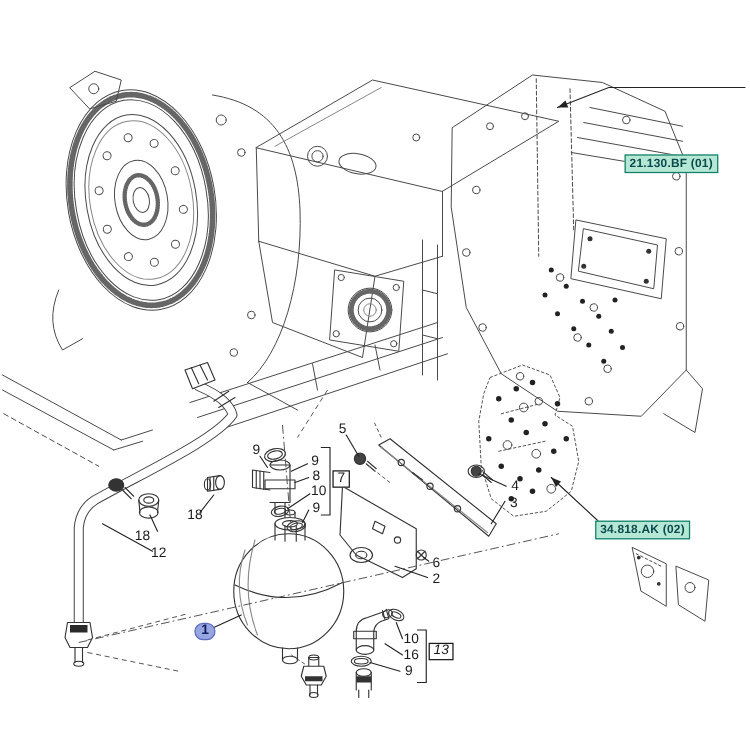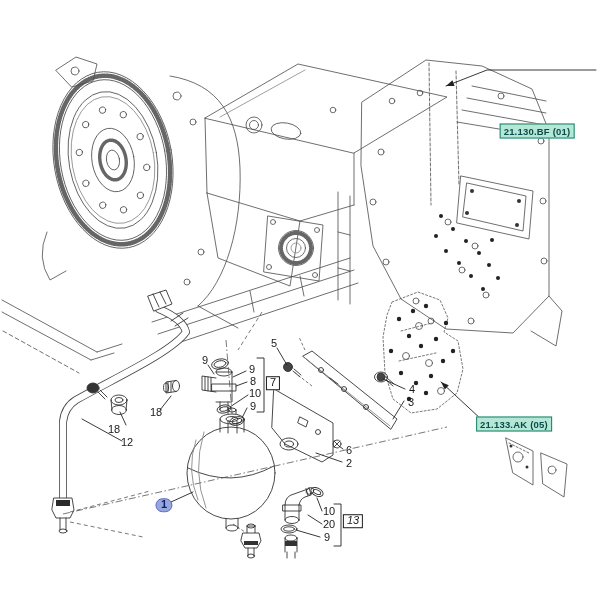--- a/index.html
+++ b/index.html
@@ -393,21 +393,21 @@
       <span class="callout" style="left: 255px; top: 394px;">10</span>
       <span class="callout" style="left: 253px; top: 407px;">9</span>
       <span class="callout" style="left: 156px; top: 413px;">18</span>
       <span class="callout" style="left: 114px; top: 430px;">18</span>
       <span class="callout" style="left: 127px; top: 443px;">12</span>
       <span class="callout" style="left: 412px; top: 390px;">4</span>
       <span class="callout" style="left: 411px; top: 403px;">3</span>
       <span class="callout" style="left: 349px; top: 451px;">6</span>
       <span class="callout" style="left: 349px; top: 464px;">2</span>
       <span class="callout" style="left: 329px; top: 512px;">10</span>
-      <span class="callout" style="left: 329px; top: 525px;">20</span>
+      <span class="callout" style="left: 329px; top: 525px;">16</span>
       <span class="callout" style="left: 327px; top: 538px;">9</span>
       <span class="callout boxed" style="left: 273px; top: 383px;">7</span>
       <span class="callout boxed" style="left: 353px; top: 521px; font-style: italic;">13</span>
       <span class="callout selected" style="left: 164px; top: 505px;">1</span>
       <span class="ref-label" style="left: 537px; top: 131px;">21.130.BF (01)</span>
-      <span class="ref-label" style="left: 514px; top: 424px;">21.133.AK (05)</span>
+      <span class="ref-label" style="left: 514px; top: 424px;">34.818.AK (02)</span>
     </div>
 </div>
 
 </body></html>

